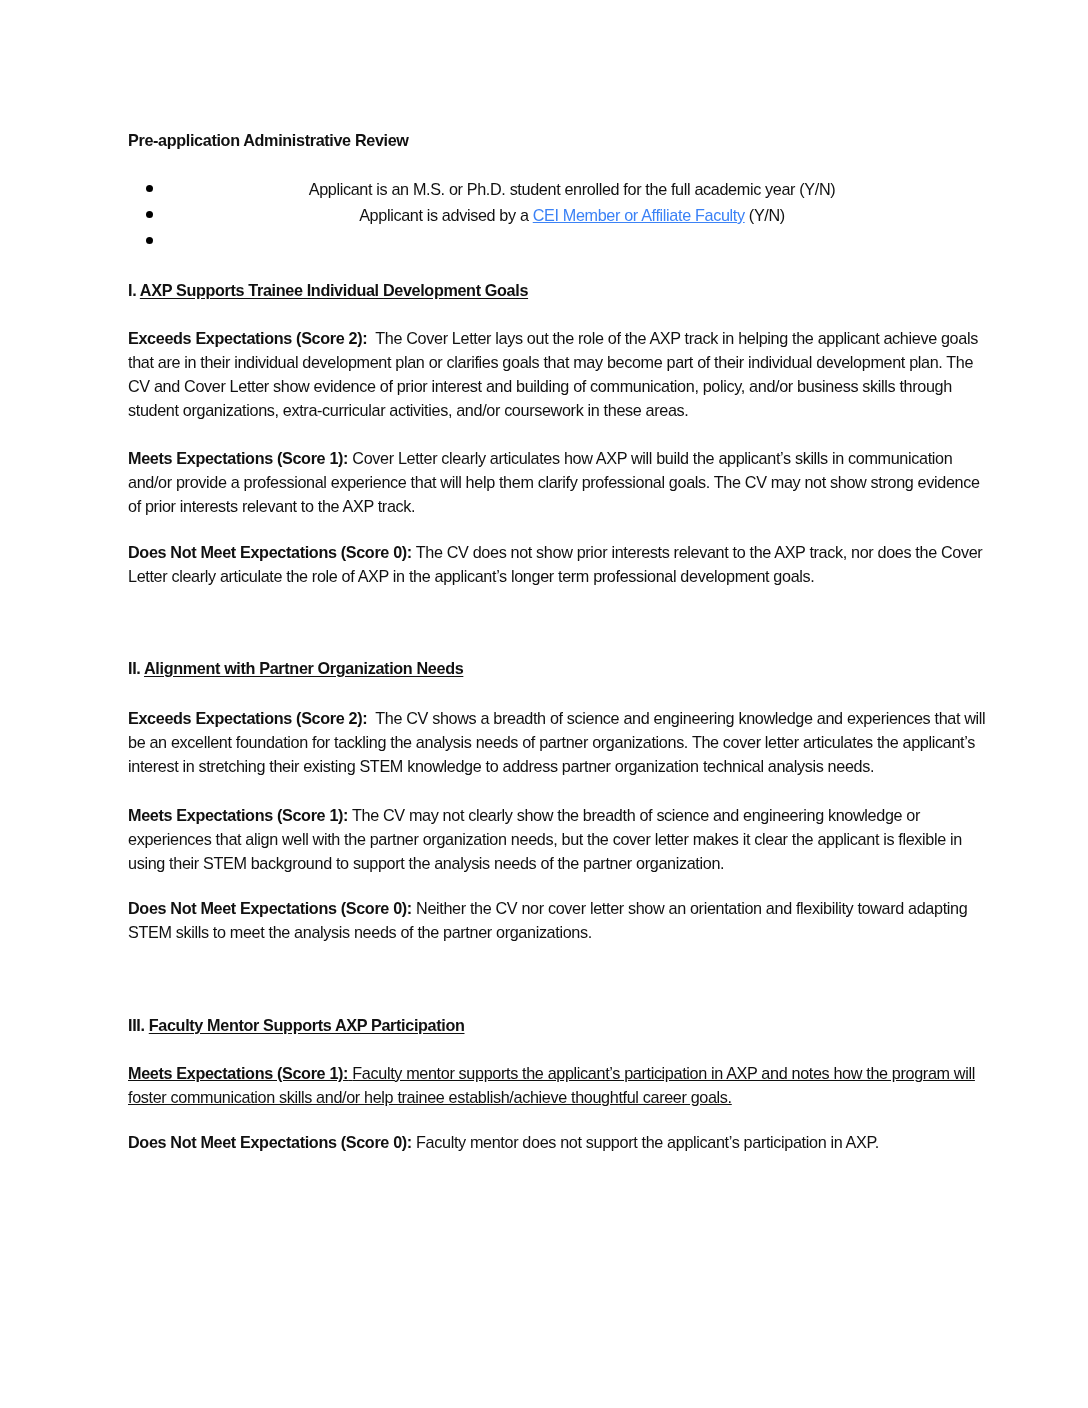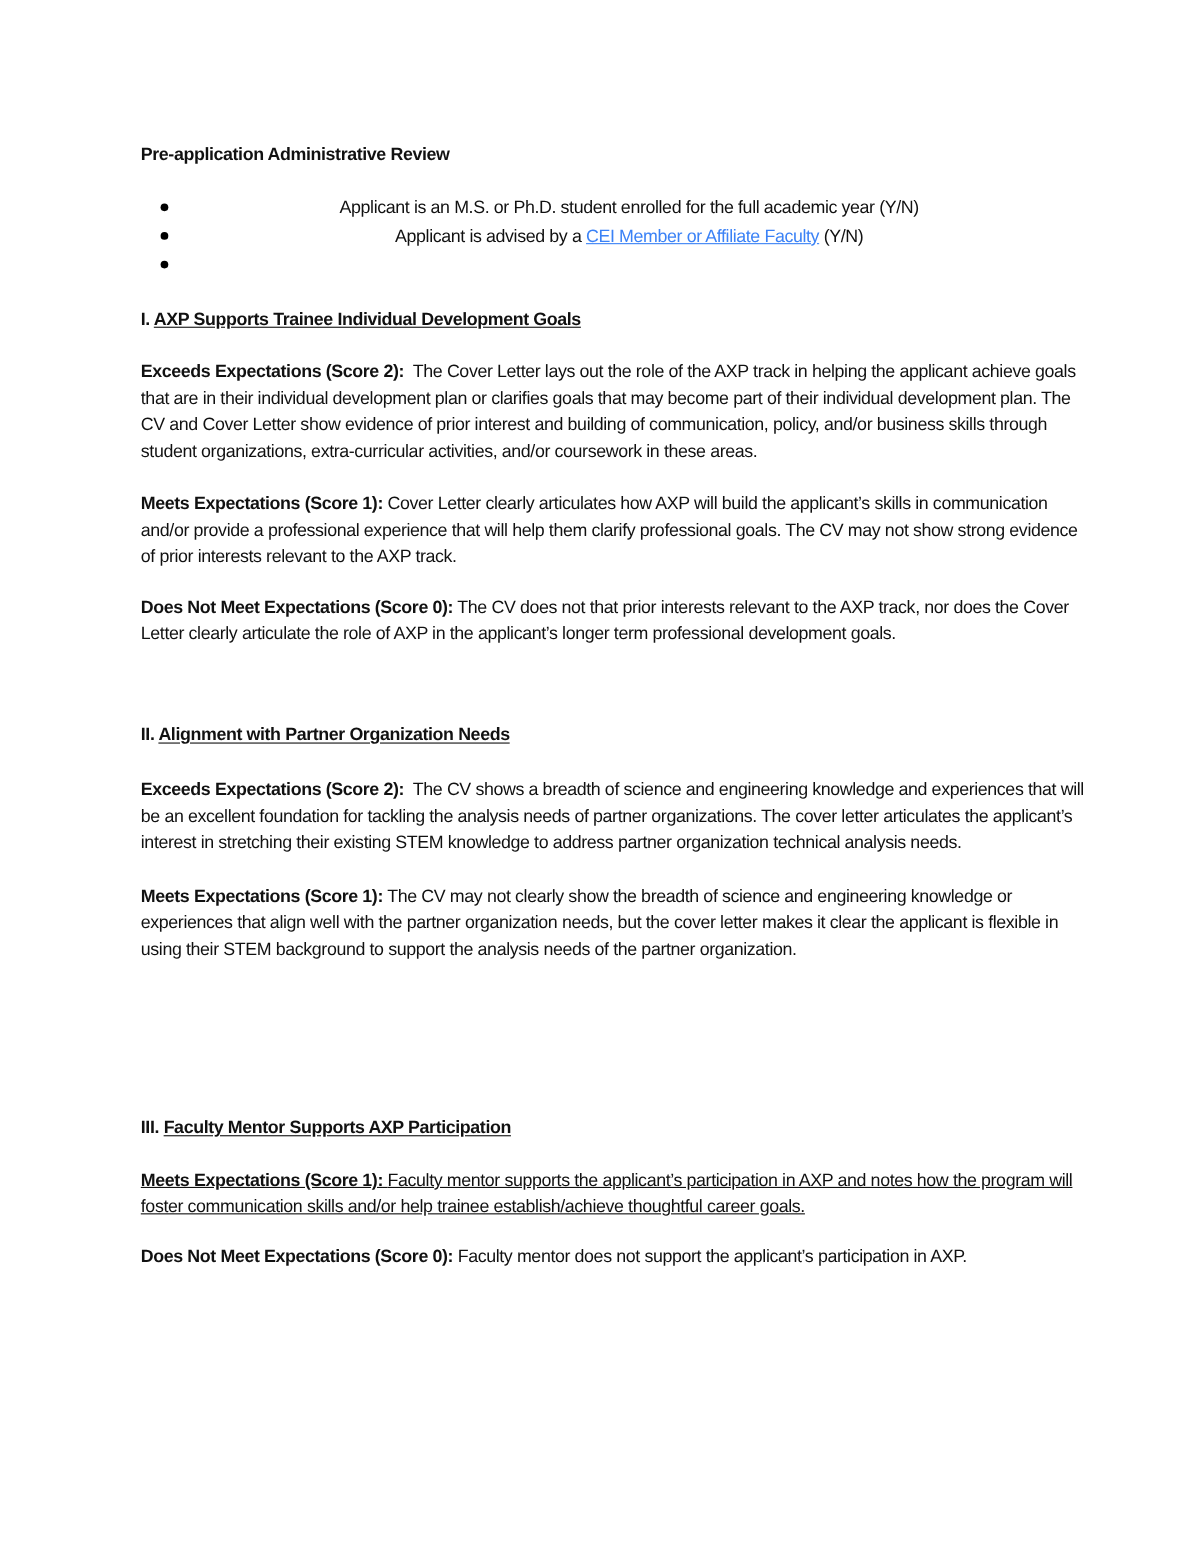--- a/index.html
+++ b/index.html
@@ -51,36 +51,40 @@
     <p class="para" style="margin-top:24px;">
       <b>Exceeds Expectations (Score 2):</b>&nbsp;
       <span>The Cover Letter lays out the role of the AXP track in helping the applicant achieve goals that are in their individual development plan or clarifies goals that may become part of their individual development plan. The CV and Cover Letter show evidence of prior interest and building of communication, policy, and/or business skills through student organizations, extra-curricular activities, and/or coursework in these areas.</span>
     </p>
     <p class="para" style="margin-top:24px;">
       <b>Meets Expectations (Score 1):</b>
       <span>Cover Letter clearly articulates how AXP will build the applicant’s skills in communication and/or provide a professional experience that will help them clarify professional goals. The CV may not show strong evidence of prior interests relevant to the AXP track.</span>
     </p>
     <p class="para" style="margin-top:22px;">
       <b>Does Not Meet Expectations (Score 0):</b>
-      <span>The CV does not that prior interests relevant to the AXP track, nor does the Cover Letter clearly articulate the role of AXP in the applicant’s longer term professional development goals.</span>
+      <span>The CV does not show prior interests relevant to the AXP track, nor does the Cover Letter clearly articulate the role of AXP in the applicant’s longer term professional development goals.</span>
     </p>
   </div>
 
   <div class="section" style="top:528px;">
     <div class="sec-heading">
       <span>II.</span>
       <span class="title-u">Alignment with Partner Organization Needs</span>
     </div>
     <p class="para" style="margin-top:26px;">
       <b>Exceeds Expectations (Score 2):</b>&nbsp;
       <span>The CV shows a breadth of science and engineering knowledge and experiences that will be an excellent foundation for tackling the analysis needs of partner organizations. The cover letter articulates the applicant’s interest in stretching their existing STEM knowledge to address partner organization technical analysis needs.</span>
     </p>
     <p class="para" style="margin-top:25px;">
       <b>Meets Expectations (Score 1):</b>
       <span>The CV may not clearly show the breadth of science and engineering knowledge or experiences that align well with the partner organization needs, but the cover letter makes it clear the applicant is flexible in using their STEM background to support the analysis needs of the partner organization.</span>
+    </p>
+    <p class="para" style="margin-top:21px;">
+      <b>Does Not Meet Expectations (Score 0):</b>
+      <span>Neither the CV nor cover letter show an orientation and flexibility toward adapting STEM skills to meet the analysis needs of the partner organizations.</span>
     </p>
   </div>
 
   <div class="section" style="top:885px;">
     <div class="sec-heading">
       <span>III.</span>
       <span class="title-u">Faculty Mentor Supports AXP Participation</span>
     </div>
     <p class="para" style="margin-top:24px;text-decoration:underline;">
       <b>Meets Expectations (Score 1):</b>

